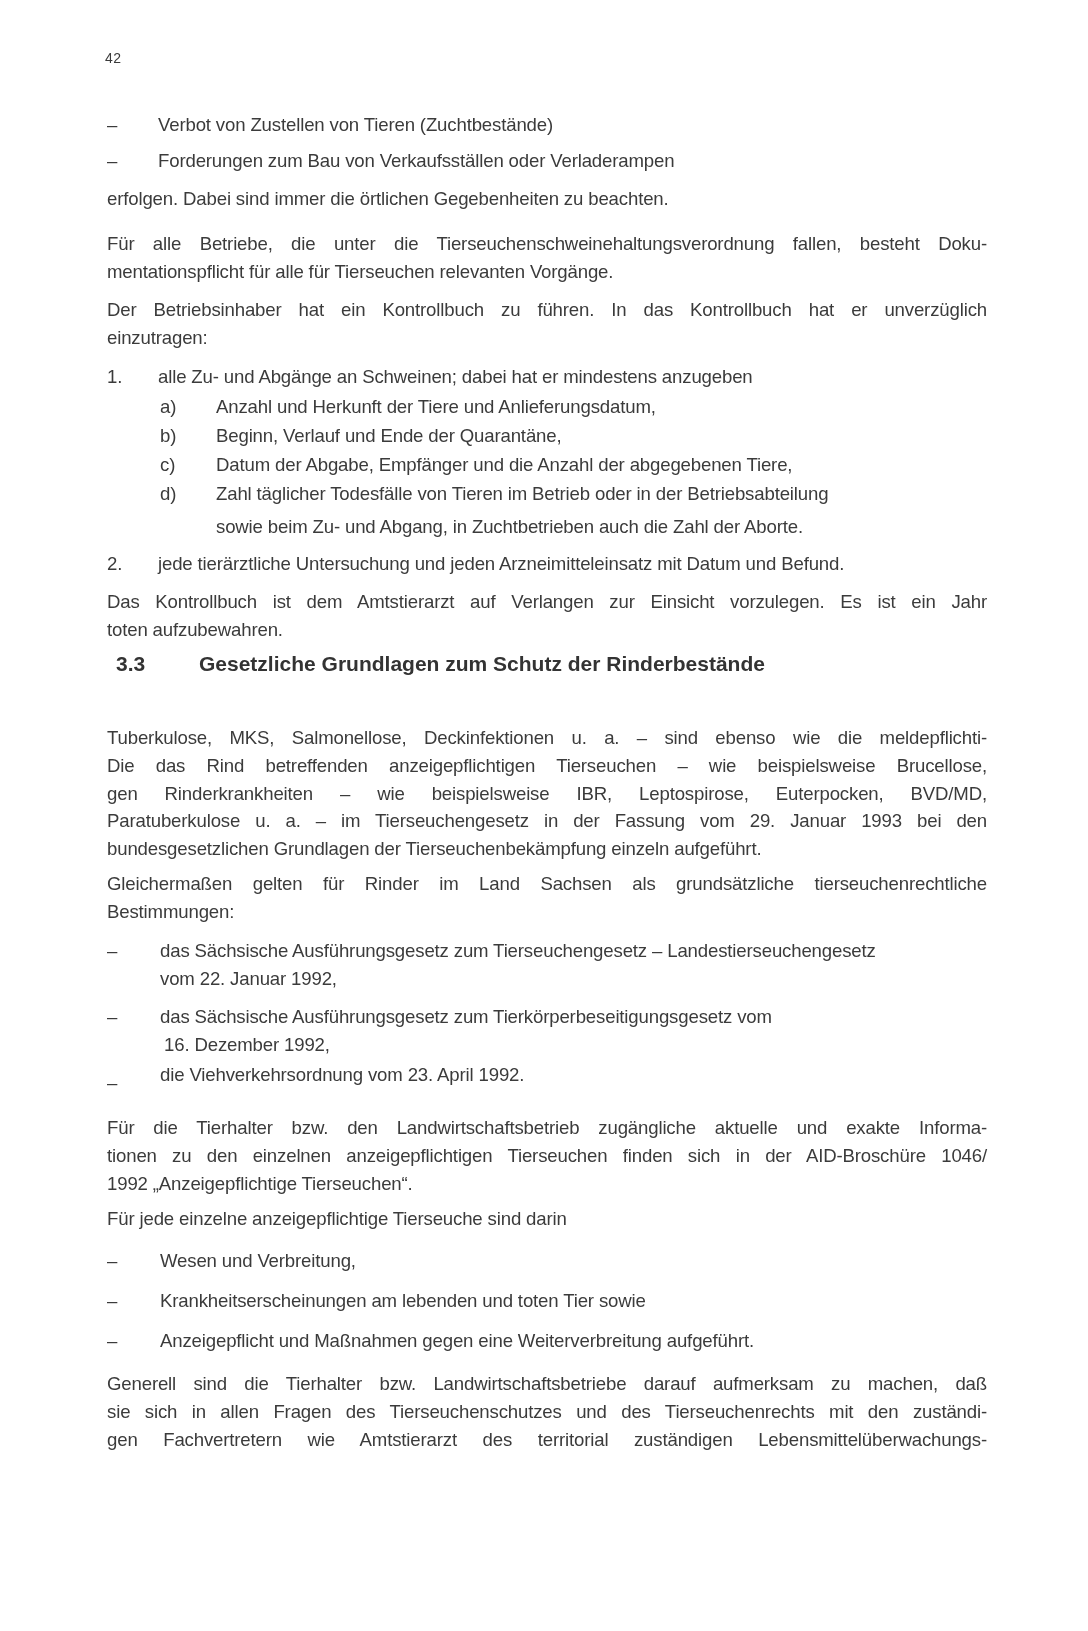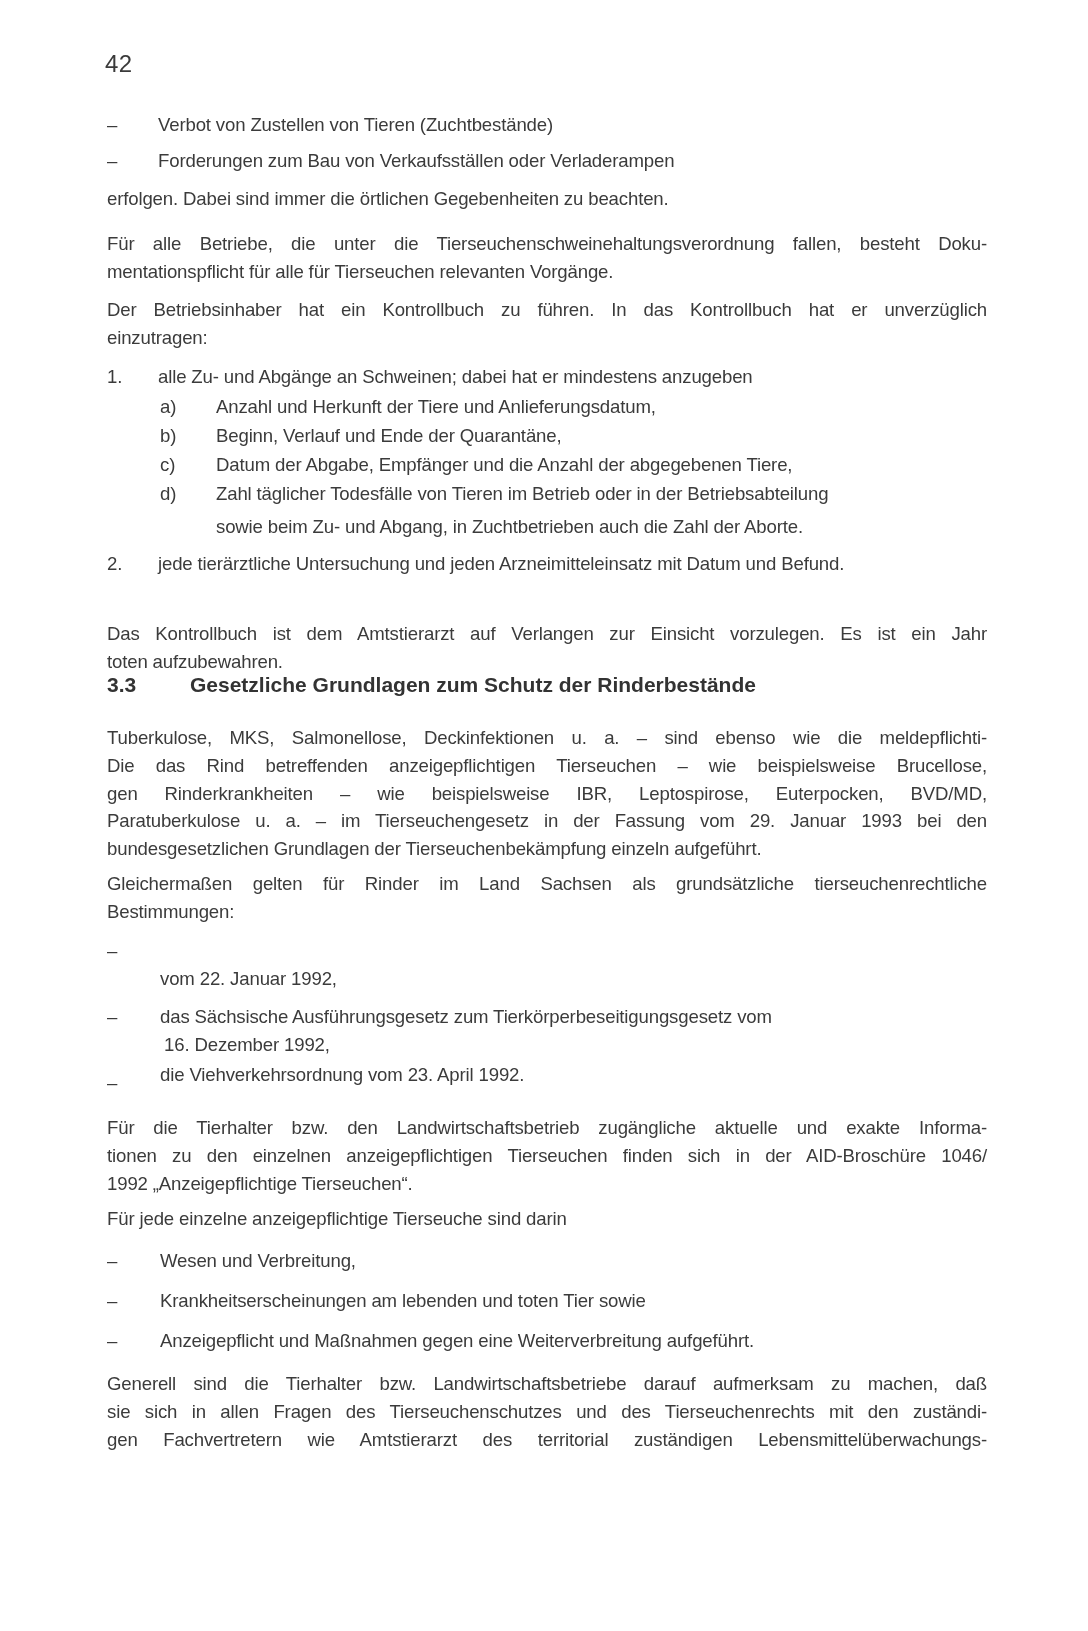--- a/index.html
+++ b/index.html
@@ -2,25 +2,25 @@
 <html><head>
 <meta charset="utf-8">
 <style>
   html, body { margin: 0; padding: 0; background: #ffffff; }
   body {
     width: 1088px; height: 1631px; position: relative; overflow: hidden;
     font-family: "Liberation Sans", sans-serif;
     color: #3b3b3b;
   }
   .page { position: absolute; left: 0; top: 0; width: 1088px; height: 1631px; }
-  .pagenum { position: absolute; left: 105px; top: 50px; font-size: 24px; letter-spacing: 0.5px; }
+  .pagenum { position: absolute; left: 105px; top: 50px; font-size: 14px; letter-spacing: 0.5px; }
   .line { position: absolute; font-size: 18.6px; white-space: nowrap; letter-spacing: -0.15px; }
   .para { position: absolute; left: 107px; width: 880px; font-size: 18.6px; line-height: 27.8px; text-align: justify; letter-spacing: -0.15px; }
   .dash { position: absolute; left: 107px; font-size: 18.6px; }
-  .heading { position: absolute; top: 673px; font-size: 21px; font-weight: bold; color: #333; white-space: nowrap; }
+  .heading { position: absolute; top: 652px; font-size: 21px; font-weight: bold; color: #333; white-space: nowrap; margin-left: 9px; }
   .num { position: absolute; font-size: 18.6px; }
 </style>
 </head>
 <body>
 
 <div class="page">
 
   <div class="pagenum">42</div>
 
   <span class="dash" style="top:114px">–</span>
@@ -49,21 +49,21 @@
   <span class="line" style="left:216px;top:425px">Beginn, Verlauf und Ende der Quarantäne,</span>
   <span class="num" style="left:160px;top:454px">c)</span>
   <span class="line" style="left:216px;top:454px">Datum der Abgabe, Empfänger und die Anzahl der abgegebenen Tiere,</span>
   <span class="num" style="left:160px;top:483px">d)</span>
   <span class="line" style="left:216px;top:483px">Zahl täglicher Todesfälle von Tieren im Betrieb oder in der Betriebsabteilung</span>
   <span class="line" style="left:216px;top:516px">sowie beim Zu- und Abgang, in Zuchtbetrieben auch die Zahl der Aborte.</span>
 
   <span class="num" style="left:107px;top:553px">2.</span>
   <span class="line" style="left:158px;top:553px">jede tierärztliche Untersuchung und jeden Arzneimitteleinsatz mit Datum und Befund.</span>
 
-  <div class="para" style="top:620px">
+  <div class="para" style="top:588px">
     <div style="text-align-last:justify">Das Kontrollbuch ist dem Amtstierarzt auf Verlangen zur Einsicht vorzulegen. Es ist ein Jahr</div>
     <div>toten aufzubewahren.</div>
   </div>
 
   <span class="heading" style="left:107px">3.3</span>
   <span class="heading" style="left:190px">Gesetzliche Grundlagen zum Schutz der Rinderbestände</span>
 
   <div class="para" style="top:724px">
     <div style="text-align-last:justify">Tuberkulose, MKS, Salmonellose, Deckinfektionen u. a. – sind ebenso wie die meldepflichti-</div>
     <div style="text-align-last:justify">Die das Rind betreffenden anzeigepflichtigen Tierseuchen – wie beispielsweise Brucellose,</div>
@@ -71,20 +71,21 @@
     <div style="text-align-last:justify">Paratuberkulose u. a. – im Tierseuchengesetz in der Fassung vom 29. Januar 1993 bei den</div>
     <div>bundesgesetzlichen Grundlagen der Tierseuchenbekämpfung einzeln aufgeführt.</div>
   </div>
 
   <div class="para" style="top:870px">
     <div style="text-align-last:justify">Gleichermaßen gelten für Rinder im Land Sachsen als grundsätzliche tierseuchenrechtliche</div>
     <div>Bestimmungen:</div>
   </div>
 
   <span class="dash" style="top:940px">–</span>
+  <span class="line" style="left:160px;top:940px">das Sächsische Ausführungsgesetz zum Tierseuchengesetz  – Landestierseuchengesetz</span>
   <span class="line" style="left:160px;top:968px">vom 22. Januar 1992,</span>
 
   <span class="dash" style="top:1006px">–</span>
   <span class="line" style="left:160px;top:1006px">das Sächsische Ausführungsgesetz zum Tierkörperbeseitigungsgesetz vom</span>
   <span class="line" style="left:164px;top:1034px">16. Dezember 1992,</span>
 
   <span class="dash" style="top:1072px">–</span>
   <span class="line" style="left:160px;top:1064px">die Viehverkehrsordnung vom 23. April 1992.</span>
 
   <div class="para" style="top:1114px">

